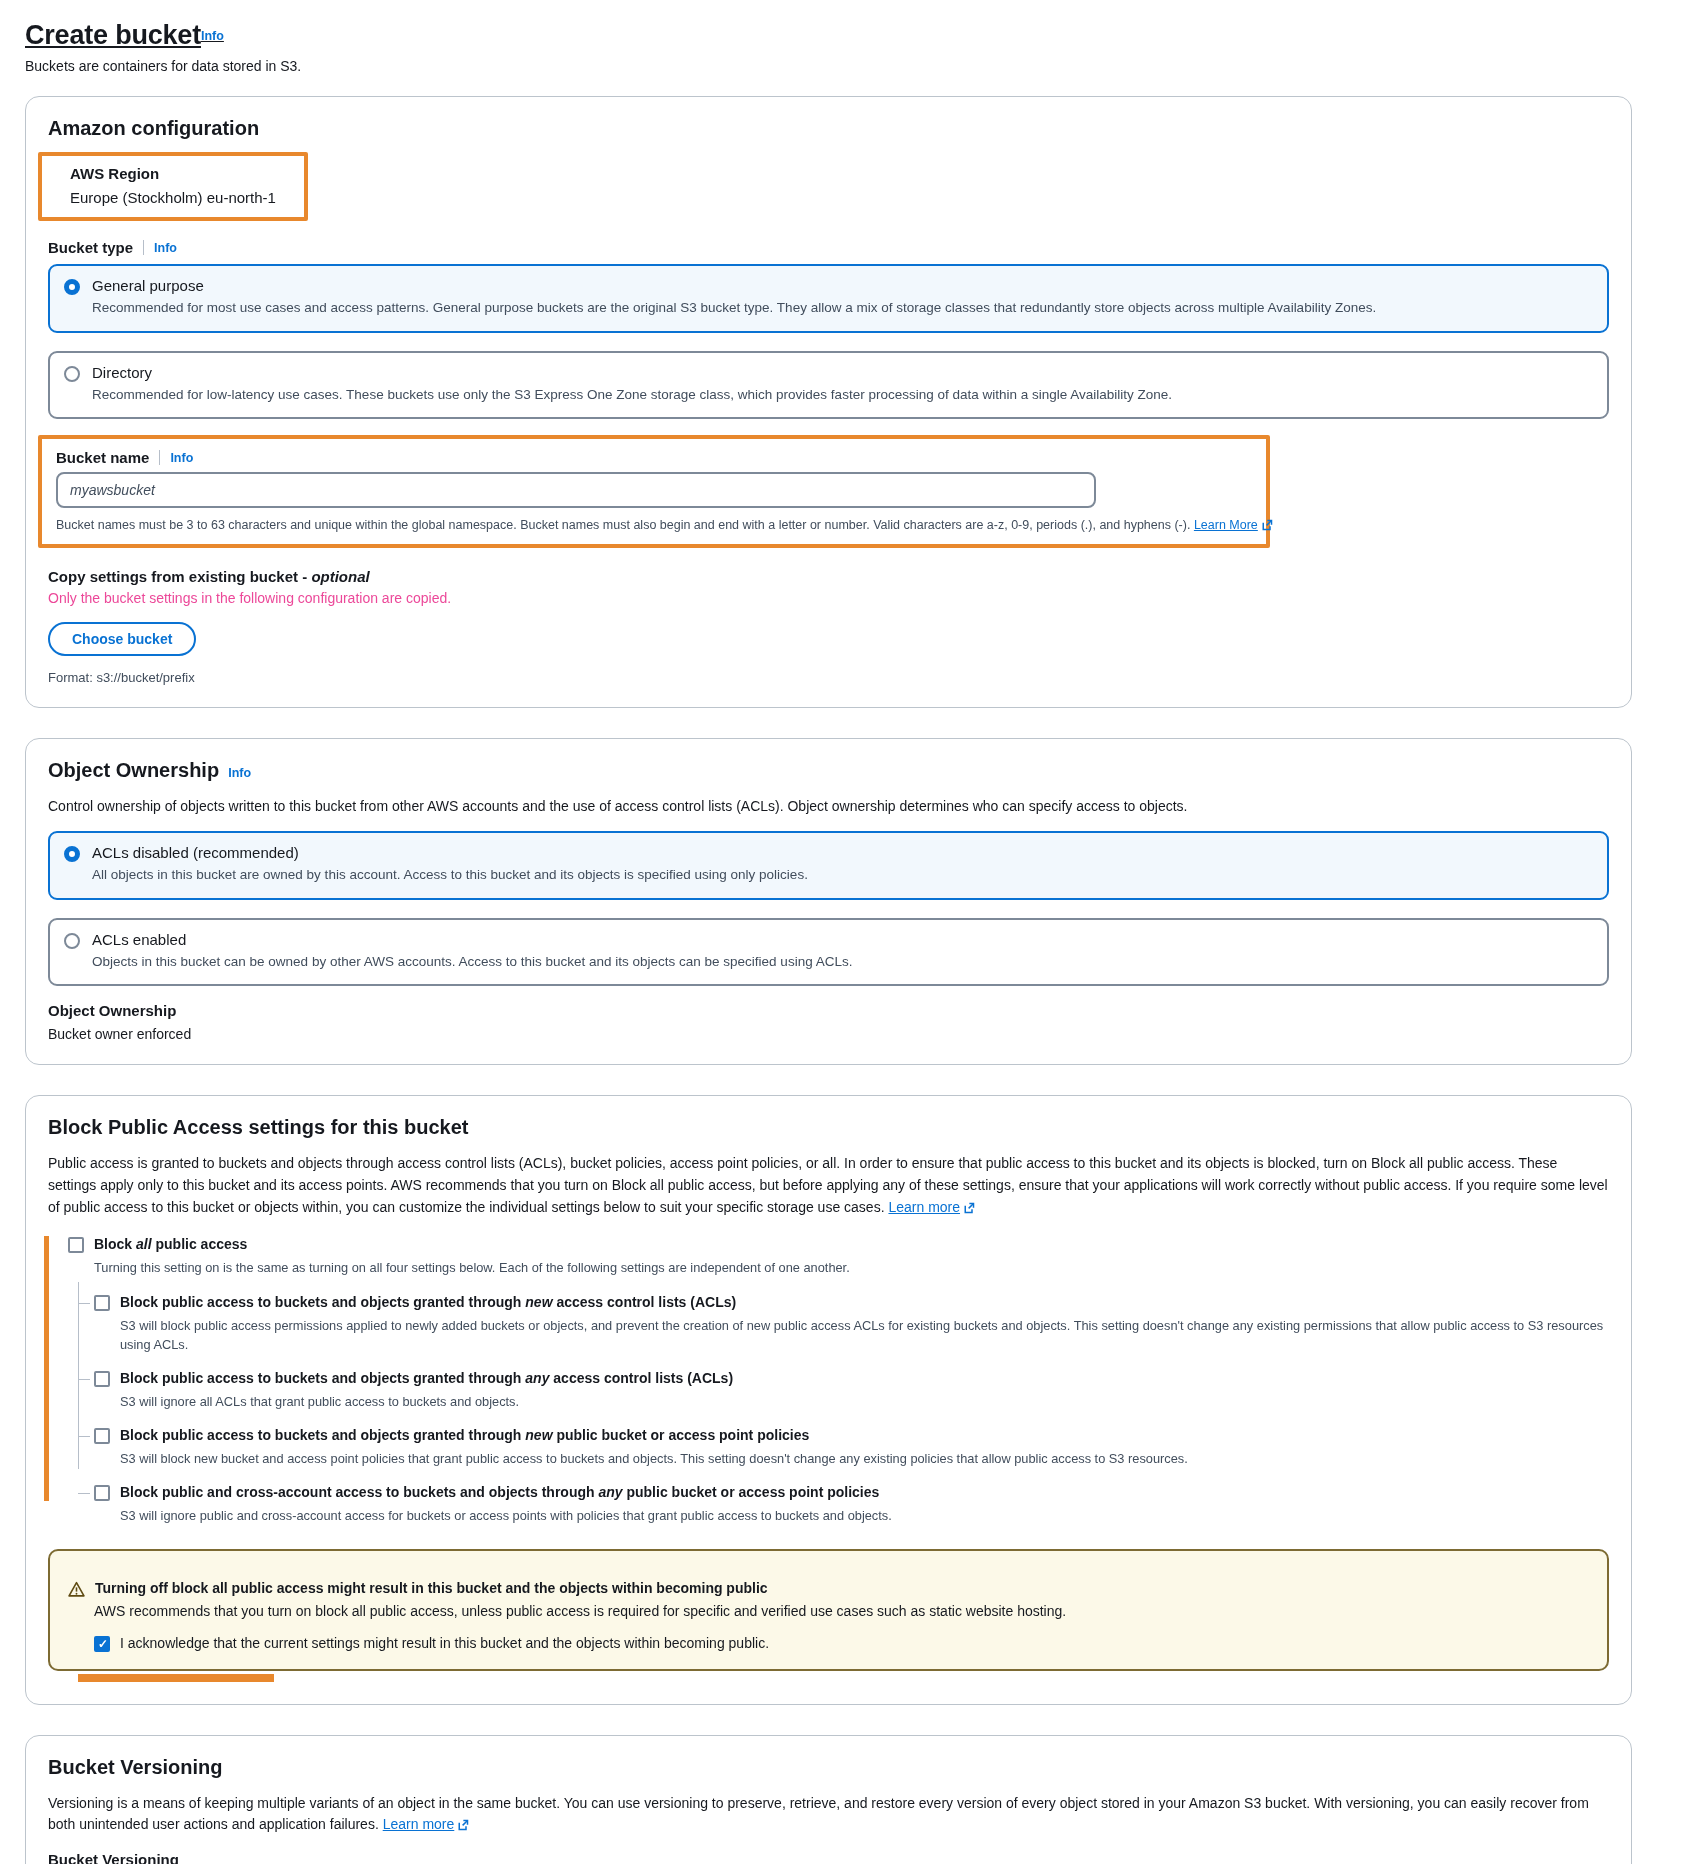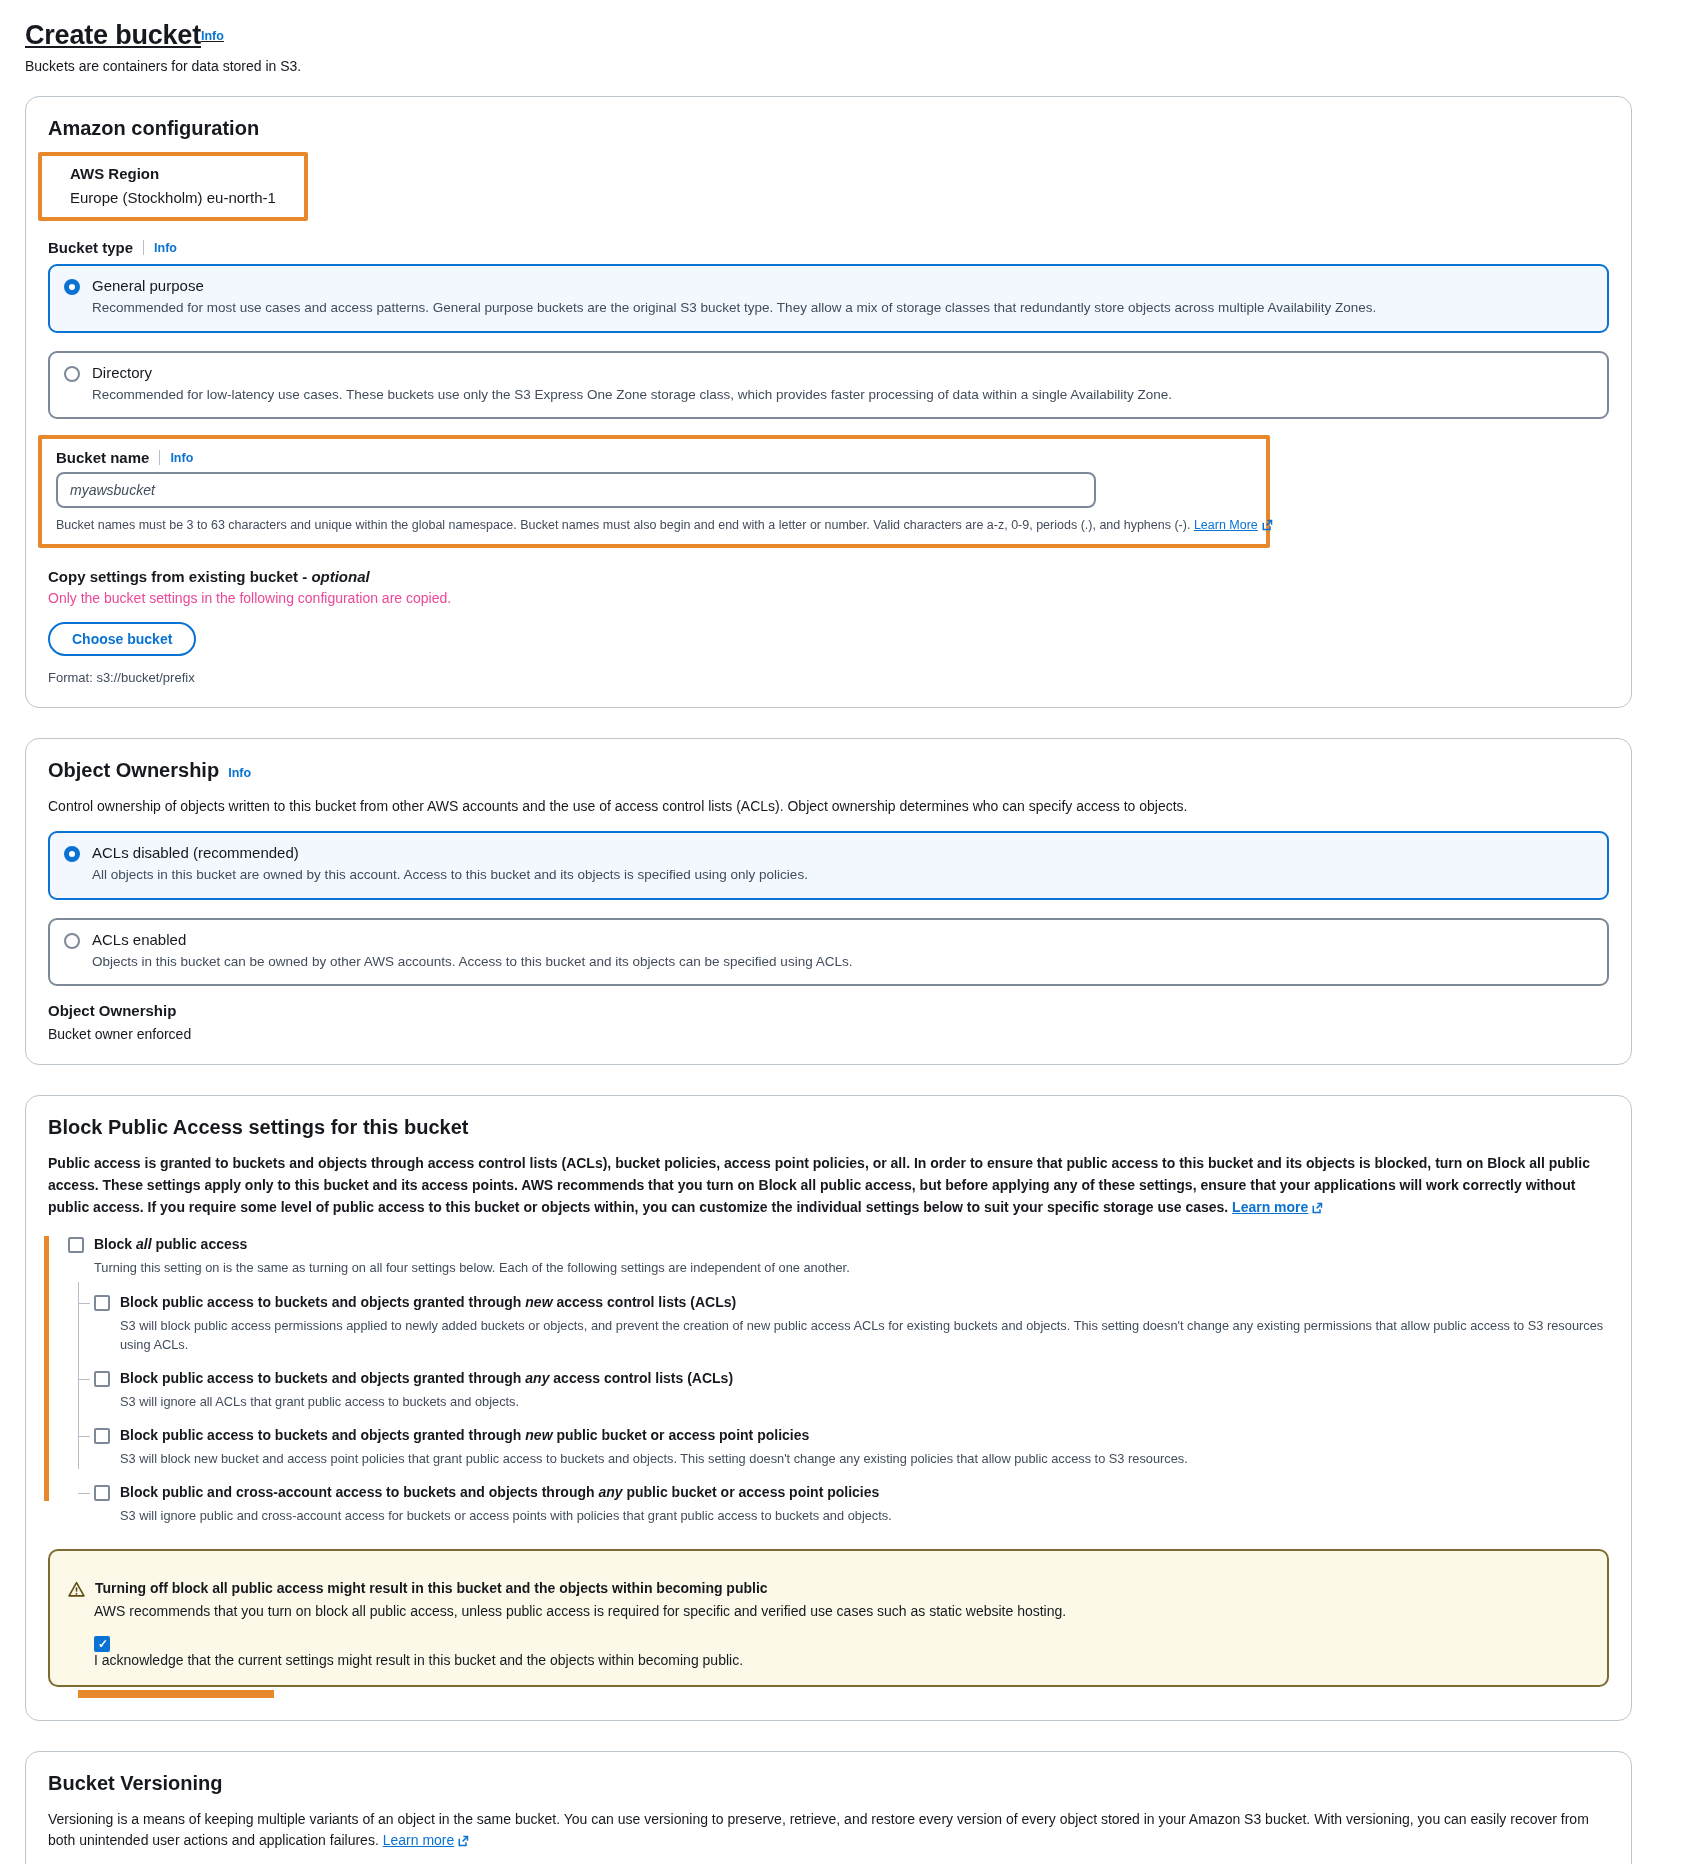--- a/index.html
+++ b/index.html
@@ -47,38 +47,38 @@
 
   .copy-title { margin-top:16px; }
   .small-desc { font-size:14px; color:#ec4899; margin:5px 0 10px; }
   .btn-outline { border:2px solid #0972d3; color:#0972d3; background:#fff; font-weight:700; font-size:14px; padding:7px 22px; border-radius:20px; cursor:pointer; font-family:inherit; margin:6px 0 8px; }
   .format-hint { font-size:13px; color:#414d5c; margin:6px 0 0; }
 
   .section-desc { font-size:14px; line-height:1.5; margin:0 0 14px; }
   .value-label { font-size:15px; font-weight:700; margin-top:16px; }
   .value-text { font-size:14px; margin-top:7px; }
 
-  .bpa-desc { font-size:14px; line-height:1.55; margin:0 0 18px; max-width:1565px;font-weight:bold; }
+  .bpa-desc { font-size:14px; line-height:1.55; margin:0 0 18px; max-width:1565px; }
 
   .cb-region { position:relative; margin-left:20px; }
   .orange-vbar { position:absolute; left:-24px; top:0; width:5px; height:calc(100% - 24px); background:#e8882d; }
   .cb-row { display:flex; gap:10px; align-items:flex-start; position:relative; }
   .checkbox { width:16px; height:16px; border:2px solid #7d8998; border-radius:2px; background:#fff; flex:none; margin-top:1px; position:relative; cursor:pointer; }
   .checkbox.checked { background:#0972d3; border-color:#0972d3; }
   .checkbox.checked::after { content:"\2713"; position:absolute; color:#fff; font-size:12px; font-weight:700; left:2px; top:-1px; }
   .cb-label { font-size:14px; font-weight:700; cursor:pointer; }
   .cb-desc { font-size:12.8px; color:#414d5c; margin:5px 0 16px 26px; line-height:1.5; }
   .sub-list { margin-left:26px; position:relative; }
   .sub-list::before { content:""; position:absolute; left:-16px; top:-12px; width:1px; height:calc(100% - 44px); background:#b6bec9; }
   .sub-item .cb-row::before { content:""; position:absolute; left:-16px; top:9px; width:12px; height:1px; background:#b6bec9; }
 
   .warning-box { border:2px solid #7d6b33; border-radius:10px; background:#fcf9e8; padding:29px 18px 17px; margin-top:24px; }
   .warning-head { display:flex; gap:10px; align-items:flex-start; font-weight:700; font-size:14px; }
   .warning-desc { margin:5px 0 16px 26px; font-size:14px; }
-  .ack-row { display:flex; margin-left:26px; align-items:flex-start; font-size:14px;flex-direction:column; }
+  .ack-row { display:flex; gap:10px; margin-left:26px; align-items:flex-start; font-size:14px; }
   .orange-hbar { width:196px; height:8px; background:#e8882d; margin:3px 0 0 30px; }
 
   .radio-row { display:flex; gap:10px; align-items:flex-start; margin:10px 0; font-size:14px; }
   .radio-row .radio { margin-top:0; }
 
   .tags-title .light { font-weight:400; }
   em { font-style:italic; }
 </style>
 </head>
 <body>

